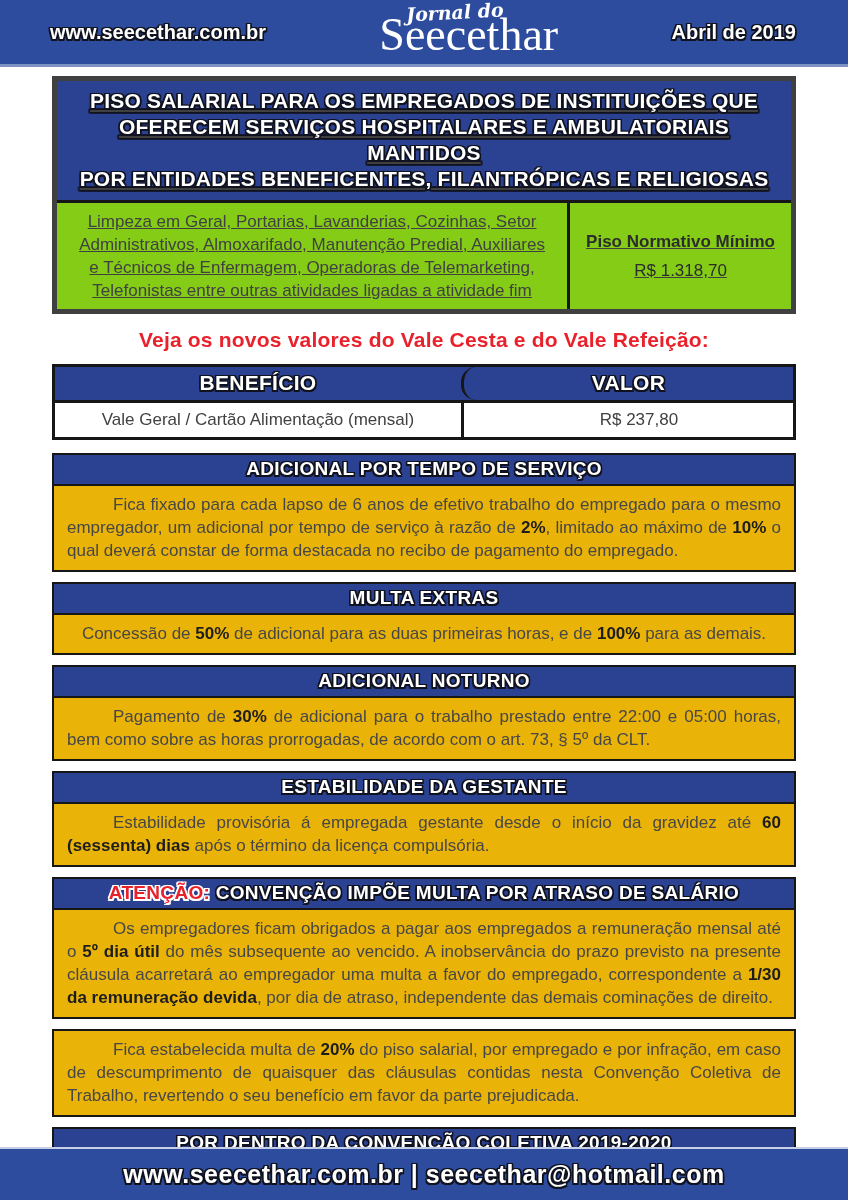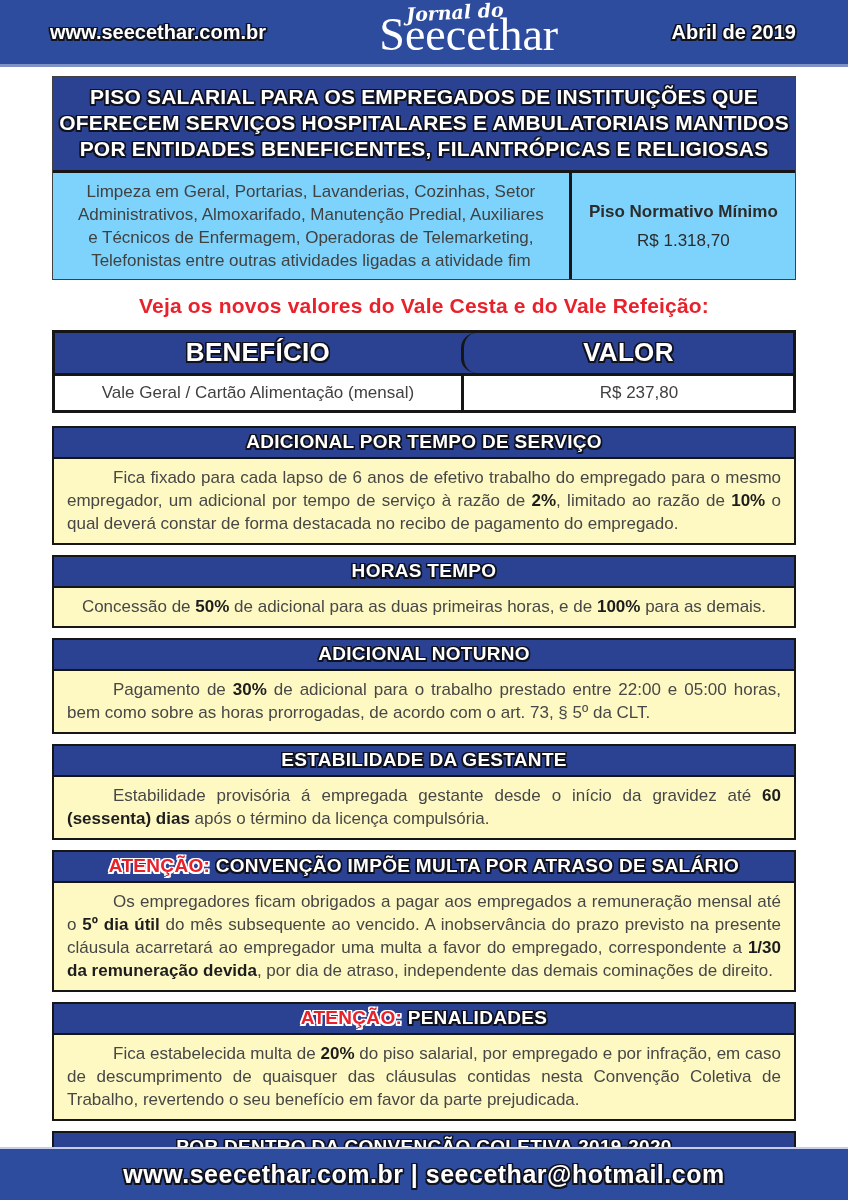--- a/index.html
+++ b/index.html
@@ -42,27 +42,27 @@
     font-size:25px;font-weight:bold;color:#ffffff;letter-spacing:.5px;
     text-shadow:-1.5px -1.5px 0 #10131f,1.5px -1.5px 0 #10131f,-1.5px 1.5px 0 #10131f,1.5px 1.5px 0 #10131f,0 1.5px 0 #10131f,0 -1.5px 0 #10131f,1.5px 0 0 #10131f,-1.5px 0 0 #10131f;
   }
   
   .content{position:absolute;left:52px;top:76px;width:744px;}
   .outlined{
     color:#ffffff;
     text-shadow:-1.5px -1.5px 0 #10131f,1.5px -1.5px 0 #10131f,-1.5px 1.5px 0 #10131f,1.5px 1.5px 0 #10131f,0 1.5px 0 #10131f,0 -1.5px 0 #10131f,1.5px 0 0 #10131f,-1.5px 0 0 #10131f;
   }
   
-  .title-box{border:1px solid #404040;margin-bottom:4px;}
+  .title-box{border:5px solid #404040;margin-bottom:4px;text-decoration:underline;}
   .title-head{
     background:#2b4191;text-align:center;padding:7px 6px 8px 6px;
     border-bottom:3px solid #161616;
   }
   .title-line{font-size:21px;font-weight:bold;line-height:26px;letter-spacing:.2px;}
-  .piso-body{display:flex;background:#7dd3fc;}
+  .piso-body{display:flex;background:#84cc16;}
   .piso-left{
     width:69.5%;box-sizing:border-box;padding:7px 10px;
     text-align:center;font-size:17px;line-height:23px;color:#414141;
   }
   .piso-right{
     width:30.5%;box-sizing:border-box;border-left:3px solid #161616;
     display:flex;flex-direction:column;align-items:center;justify-content:center;gap:9px;
     color:#2c2c2c;
   }
   .piso-right-label{font-size:17px;font-weight:bold;}
@@ -70,32 +70,32 @@
   
   .red-heading{
     text-align:center;font-size:21px;font-weight:bold;color:#e8212b;
     margin:14px 0 12px 0;letter-spacing:.2px;
   }
   
   .vtable{border:3px solid #161616;margin-bottom:13px;background:#fff;}
   .vt-head{display:flex;background:#2b4191;border-bottom:3px solid #161616;}
   .vt-hcell{
     width:55%;box-sizing:border-box;text-align:center;
-    font-size:26px;font-weight:bold;padding:4px 0 5px 0;letter-spacing:.3px;
+    font-size:21px;font-weight:bold;padding:4px 0 5px 0;letter-spacing:.3px;
   }
   .vt-hcell.vt-right{width:45%;border-left:3px solid #161616;border-radius:15px;}
   .vt-row{display:flex;border-bottom:2px solid #161616;}
   .vt-row:last-child{border-bottom:none;}
   .vt-cell{
     width:55%;box-sizing:border-box;text-align:center;
     font-size:17px;color:#414141;padding:7px 4px;
   }
   .vt-cell.vt-right{width:45%;border-left:3px solid #161616;padding-left:25px;}
   
-  .box{border:2px solid #161616;margin-bottom:10px;background:#fef9c3;}
+  .box{border:2px solid #161616;margin-bottom:10px;background:#eab308;}
   .box-head{
     background:#2b4191;text-align:center;padding:3px 4px 4px 4px;
     border-bottom:2px solid #161616;font-size:19px;font-weight:bold;letter-spacing:.3px;
   }
   .head-red{
     color:#e8212b;
     text-shadow:-1.5px -1.5px 0 #ffffff,1.5px -1.5px 0 #ffffff,-1.5px 1.5px 0 #ffffff,1.5px 1.5px 0 #ffffff,0 1.5px 0 #ffffff,0 -1.5px 0 #ffffff,1.5px 0 0 #ffffff,-1.5px 0 0 #ffffff;
   }
   .box-body{padding:7px 13px 8px 13px;}
   .box-body p{
@@ -152,25 +152,25 @@
       <div class="vt-row">
         <div class="vt-cell">Vale Geral / Cartão Alimentação (mensal)</div>
         <div class="vt-cell vt-right">R$ 237,80</div>
       </div>
     </div>
 
     <div id="sections">
         <section class="box">
           <div class="box-head outlined"><span>ADICIONAL POR TEMPO DE SERVIÇO</span></div>
           <div class="box-body">
-            <p class="indent"><span>Fica fixado para cada lapso de 6 anos de efetivo trabalho do empregado para o mesmo empregador, um adicional por tempo de serviço à razão de </span><span class="seg-b">2%</span><span>, limitado ao razão de </span><span class="seg-b">10%</span><span> o qual deverá constar de forma destacada no recibo de pagamento do empregado.</span></p>
-          </div>
-        </section>
-        <section class="box">
-          <div class="box-head outlined"><span>HORAS TEMPO</span></div>
+            <p class="indent"><span>Fica fixado para cada lapso de 6 anos de efetivo trabalho do empregado para o mesmo empregador, um adicional por tempo de serviço à razão de </span><span class="seg-b">2%</span><span>, limitado ao máximo de </span><span class="seg-b">10%</span><span> o qual deverá constar de forma destacada no recibo de pagamento do empregado.</span></p>
+          </div>
+        </section>
+        <section class="box">
+          <div class="box-head outlined"><span>MULTA EXTRAS</span></div>
           <div class="box-body">
             <p class="center "><span>Concessão de </span><span class="seg-b">50%</span><span> de adicional para as duas primeiras horas, e de </span><span class="seg-b">100%</span><span> para as demais.</span></p>
           </div>
         </section>
         <section class="box">
           <div class="box-head outlined"><span>ADICIONAL NOTURNO</span></div>
           <div class="box-body">
             <p class="indent"><span>Pagamento de </span><span class="seg-b">30%</span><span> de adicional para o trabalho prestado entre 22:00 e 05:00 horas, bem como sobre as horas prorrogadas, de acordo com o art. 73, § 5º da CLT.</span></p>
           </div>
         </section>
@@ -180,21 +180,20 @@
             <p class="indent"><span>Estabilidade provisória á empregada gestante desde o início da gravidez até </span><span class="seg-b">60 (sessenta) dias</span><span> após o término da licença compulsória.</span></p>
           </div>
         </section>
         <section class="box">
           <div class="box-head outlined"><span class="head-red">ATENÇÃO:</span><span> CONVENÇÃO IMPÕE MULTA POR ATRASO DE SALÁRIO</span></div>
           <div class="box-body">
             <p class="indent"><span>Os empregadores ficam obrigados a pagar aos empregados a remuneração mensal até o </span><span class="seg-b">5º dia útil</span><span> do mês subsequente ao vencido. A inobservância do prazo previsto na presente cláusula acarretará ao empregador uma multa a favor do empregado, correspondente a </span><span class="seg-b">1/30 da remuneração devida</span><span>, por dia de atraso, independente das demais cominações de direito.</span></p>
           </div>
         </section>
         <section class="box">
-          <div class="box-head outlined"><span class="head-red">ATENÇÃO:</span><span> PENALIDADES</span></div>
           <div class="box-body">
             <p class="indent"><span>Fica estabelecida multa de </span><span class="seg-b">20%</span><span> do piso salarial, por empregado e por infração, em caso de descumprimento de quaisquer das cláusulas contidas nesta Convenção Coletiva de Trabalho, revertendo o seu benefício em favor da parte prejudicada.</span></p>
           </div>
         </section>
         <section class="box">
           <div class="box-head outlined"><span>POR DENTRO DA CONVENÇÃO COLETIVA 2019-2020</span></div>
         </section>
       </div>
 
   </div>

